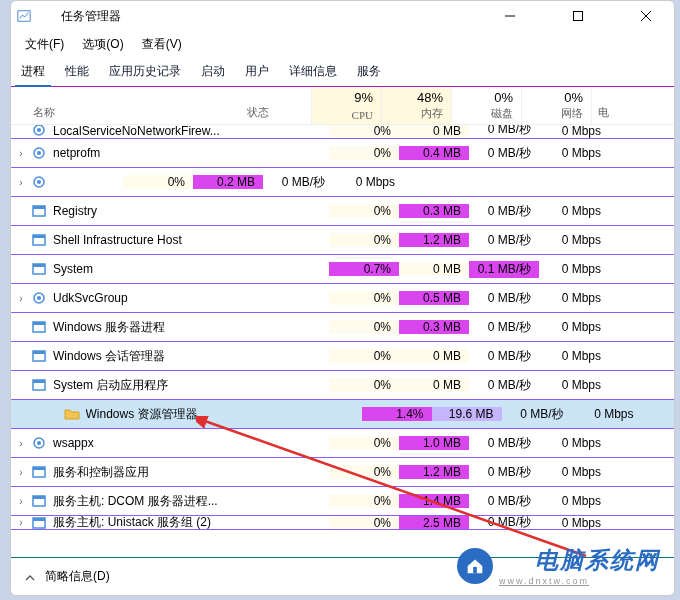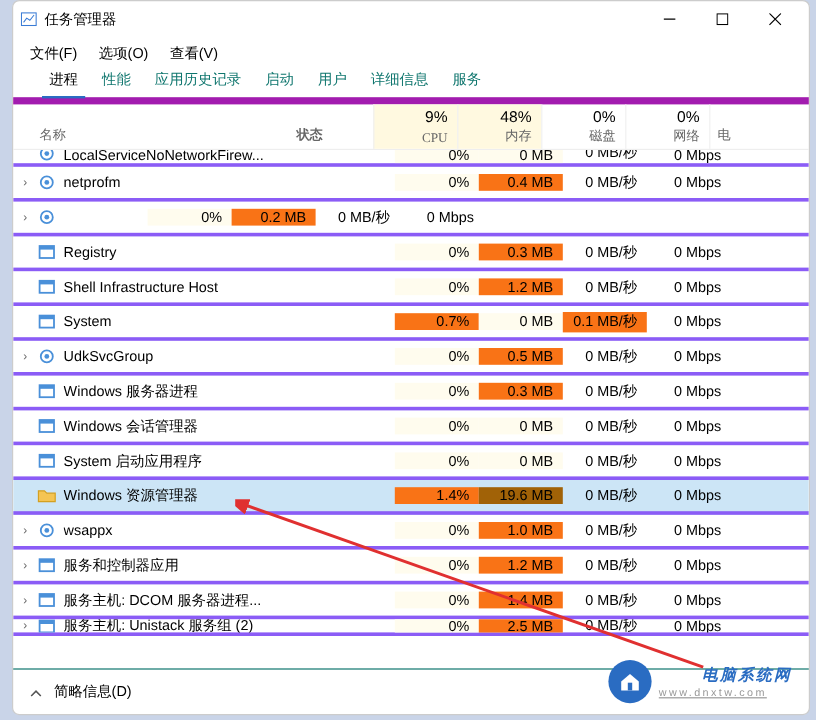--- a/index.html
+++ b/index.html
@@ -1,56 +1,56 @@
 <!DOCTYPE html>
 <html><head>
 <meta charset="utf-8">
 <style>
 * { box-sizing: border-box; margin: 0; padding: 0; font-family: "Microsoft YaHei", "Segoe UI", sans-serif; }
 body { width: 680px; height: 600px; overflow: hidden; background: #c9d4e8; position: relative; }
 .window { position: absolute; left: 10px; top: 0; width: 665px; height: 596px; background: #fff; border: 1px solid #ccc; border-radius: 6px; display: flex; flex-direction: column; }
-.titlebar { height: 30px; display: flex; align-items: center; padding: 0 6px; font-size: 12px; }
+.titlebar { height: 30px; display: flex; align-items: center; padding: 0 6px; font-size: 12px; gap: 24px; }
 .titlebar-icon { width: 14px; height: 14px; margin-right: 6px; display: inline-block; }
 .titlebar-icon svg { width: 100%; height: 100%; }
 .title-spacer { flex: 1; }
 .winbtn { width: 44px; height: 28px; display: flex; align-items: center; justify-content: center; cursor: pointer; }
 .winbtn svg { width: 10px; height: 10px; stroke: #000; stroke-width: 1; fill: none; }
 .menubar { height: 26px; display: flex; align-items: center; padding: 0 6px; font-size: 12px; gap: 2px; }
 .menu-item { padding: 4px 8px; cursor: pointer; }
-.tabbar { height: 30px; display: flex; align-items: flex-end; font-size: 12px; border-bottom: 6px solid #a21caf; padding: 0 20px; }
-.tab { padding: 6px 10px; cursor: pointer; color: #0f766e; position: relative; }
+.tabbar { height: 30px; display: flex; align-items: flex-end; font-size: 12px; border-bottom: 1px solid #a21caf; padding: 0 0; }
+.tab { padding: 6px 10px; cursor: pointer; color: #0f172a; position: relative; }
 .tab.sel { color: #000; }
 .tab.sel::after { content: ""; position: absolute; left: 4px; right: 4px; bottom: -1px; height: 2px; background: #2a6cc2; }
 .headers { display: flex; height: 38px; align-items: stretch; font-size: 11px; color: #666; border-bottom: 1px solid #eee; }
 .h-name { width: 230px; padding: 4px 6px 4px 22px; display: flex; align-items: flex-end; }
-.h-status { width: 70px; padding: 4px 6px; display: flex; align-items: flex-end; font-weight: bold; }
+.h-status { width: 70px; padding: 4px 6px; display: flex; align-items: flex-end; }
 .h-col { width: 70px; text-align: right; padding: 3px 8px; border-left: 1px solid #f0f0f0; display: flex; flex-direction: column; justify-content: space-between; cursor: pointer;}
 .h-col.tint { background: #fff9e0; }
 .h-val { font-size: 13px; color: #000; }
 .h-lab { font-size: 11px; font-family: Liberation Serif, serif; }
 .h-extra { width: 24px; border-left: 1px solid #f0f0f0; display:flex;align-items:flex-end;justify-content:center;padding-bottom:4px;color:#666;font-size:11px;}
 .body { flex: 1; overflow: hidden; position: relative; }
-.row { display: flex; height: 29px; align-items: center; font-size: 12px; border-bottom: 3px solid #8b5cf6; }
-.row.selected { background: #cce5f6; }
+.row { display: flex; height: 29px; align-items: center; font-size: 12px; border-bottom: 1px solid #8b5cf6; }
+.row.selected { background: #cce5f6; justify-content: center; }
 .expand { width: 20px; text-align: center; color: #666; font-size: 10px; cursor: pointer; }
 .picon { width: 16px; height: 16px; margin-right: 6px; display: inline-block; }
 .picon svg { width: 100%; height: 100%; }
 .pname { width: 206px; overflow: hidden; white-space: nowrap; text-overflow: ellipsis; }
 .pstatus { width: 70px; }
 .c { width: 70px; text-align: right; padding-right: 8px; }
 .c.tint1 { background: #fffcee; }
-.c.tint2 { background: #f97316; }
-.c.tint3 { background: #a16207; }
+.c.tint2 { background: #d946ef; }
+.c.tint3 { background: #c4b5fd; }
 .footer { height: 38px; border-top: 1px solid #0f766e; display: flex; align-items: center; padding: 0 14px; font-size: 12px; }
 .chev { width: 12px; display: inline-block; margin-right: 8px; }
 .arrow-line { position: absolute; left: 196px; top: 416px; width: 410px; height: 166px; pointer-events: none; z-index: 50; }
 .logo { position: absolute; right: 20px; bottom: 14px; display: flex; align-items: center; gap: 6px; z-index: 60; }
 .logo-badge { width: 36px; height: 36px; border-radius: 50%; background: #2a6cc2; display: flex; align-items: center; justify-content: center; }
 .logo-badge svg { width: 22px; height: 22px; }
-.logo-txt { font-size: 13px; font-weight: bold; color: #2a6cc2; font-style: italic; letter-spacing: 2px; margin-left: 36px; }
+.logo-txt { font-size: 23px; font-weight: bold; color: #2a6cc2; font-style: italic; letter-spacing: 2px; margin-left: 36px; }
 .logo-sub { font-size: 9px; color: #999; letter-spacing: 2px; text-decoration: underline; }
 </style>
 </head>
 <body>
 
 <div class="window">
 
   <div class="titlebar">
     <span class="titlebar-icon">
       <svg viewBox="0 0 16 16">

